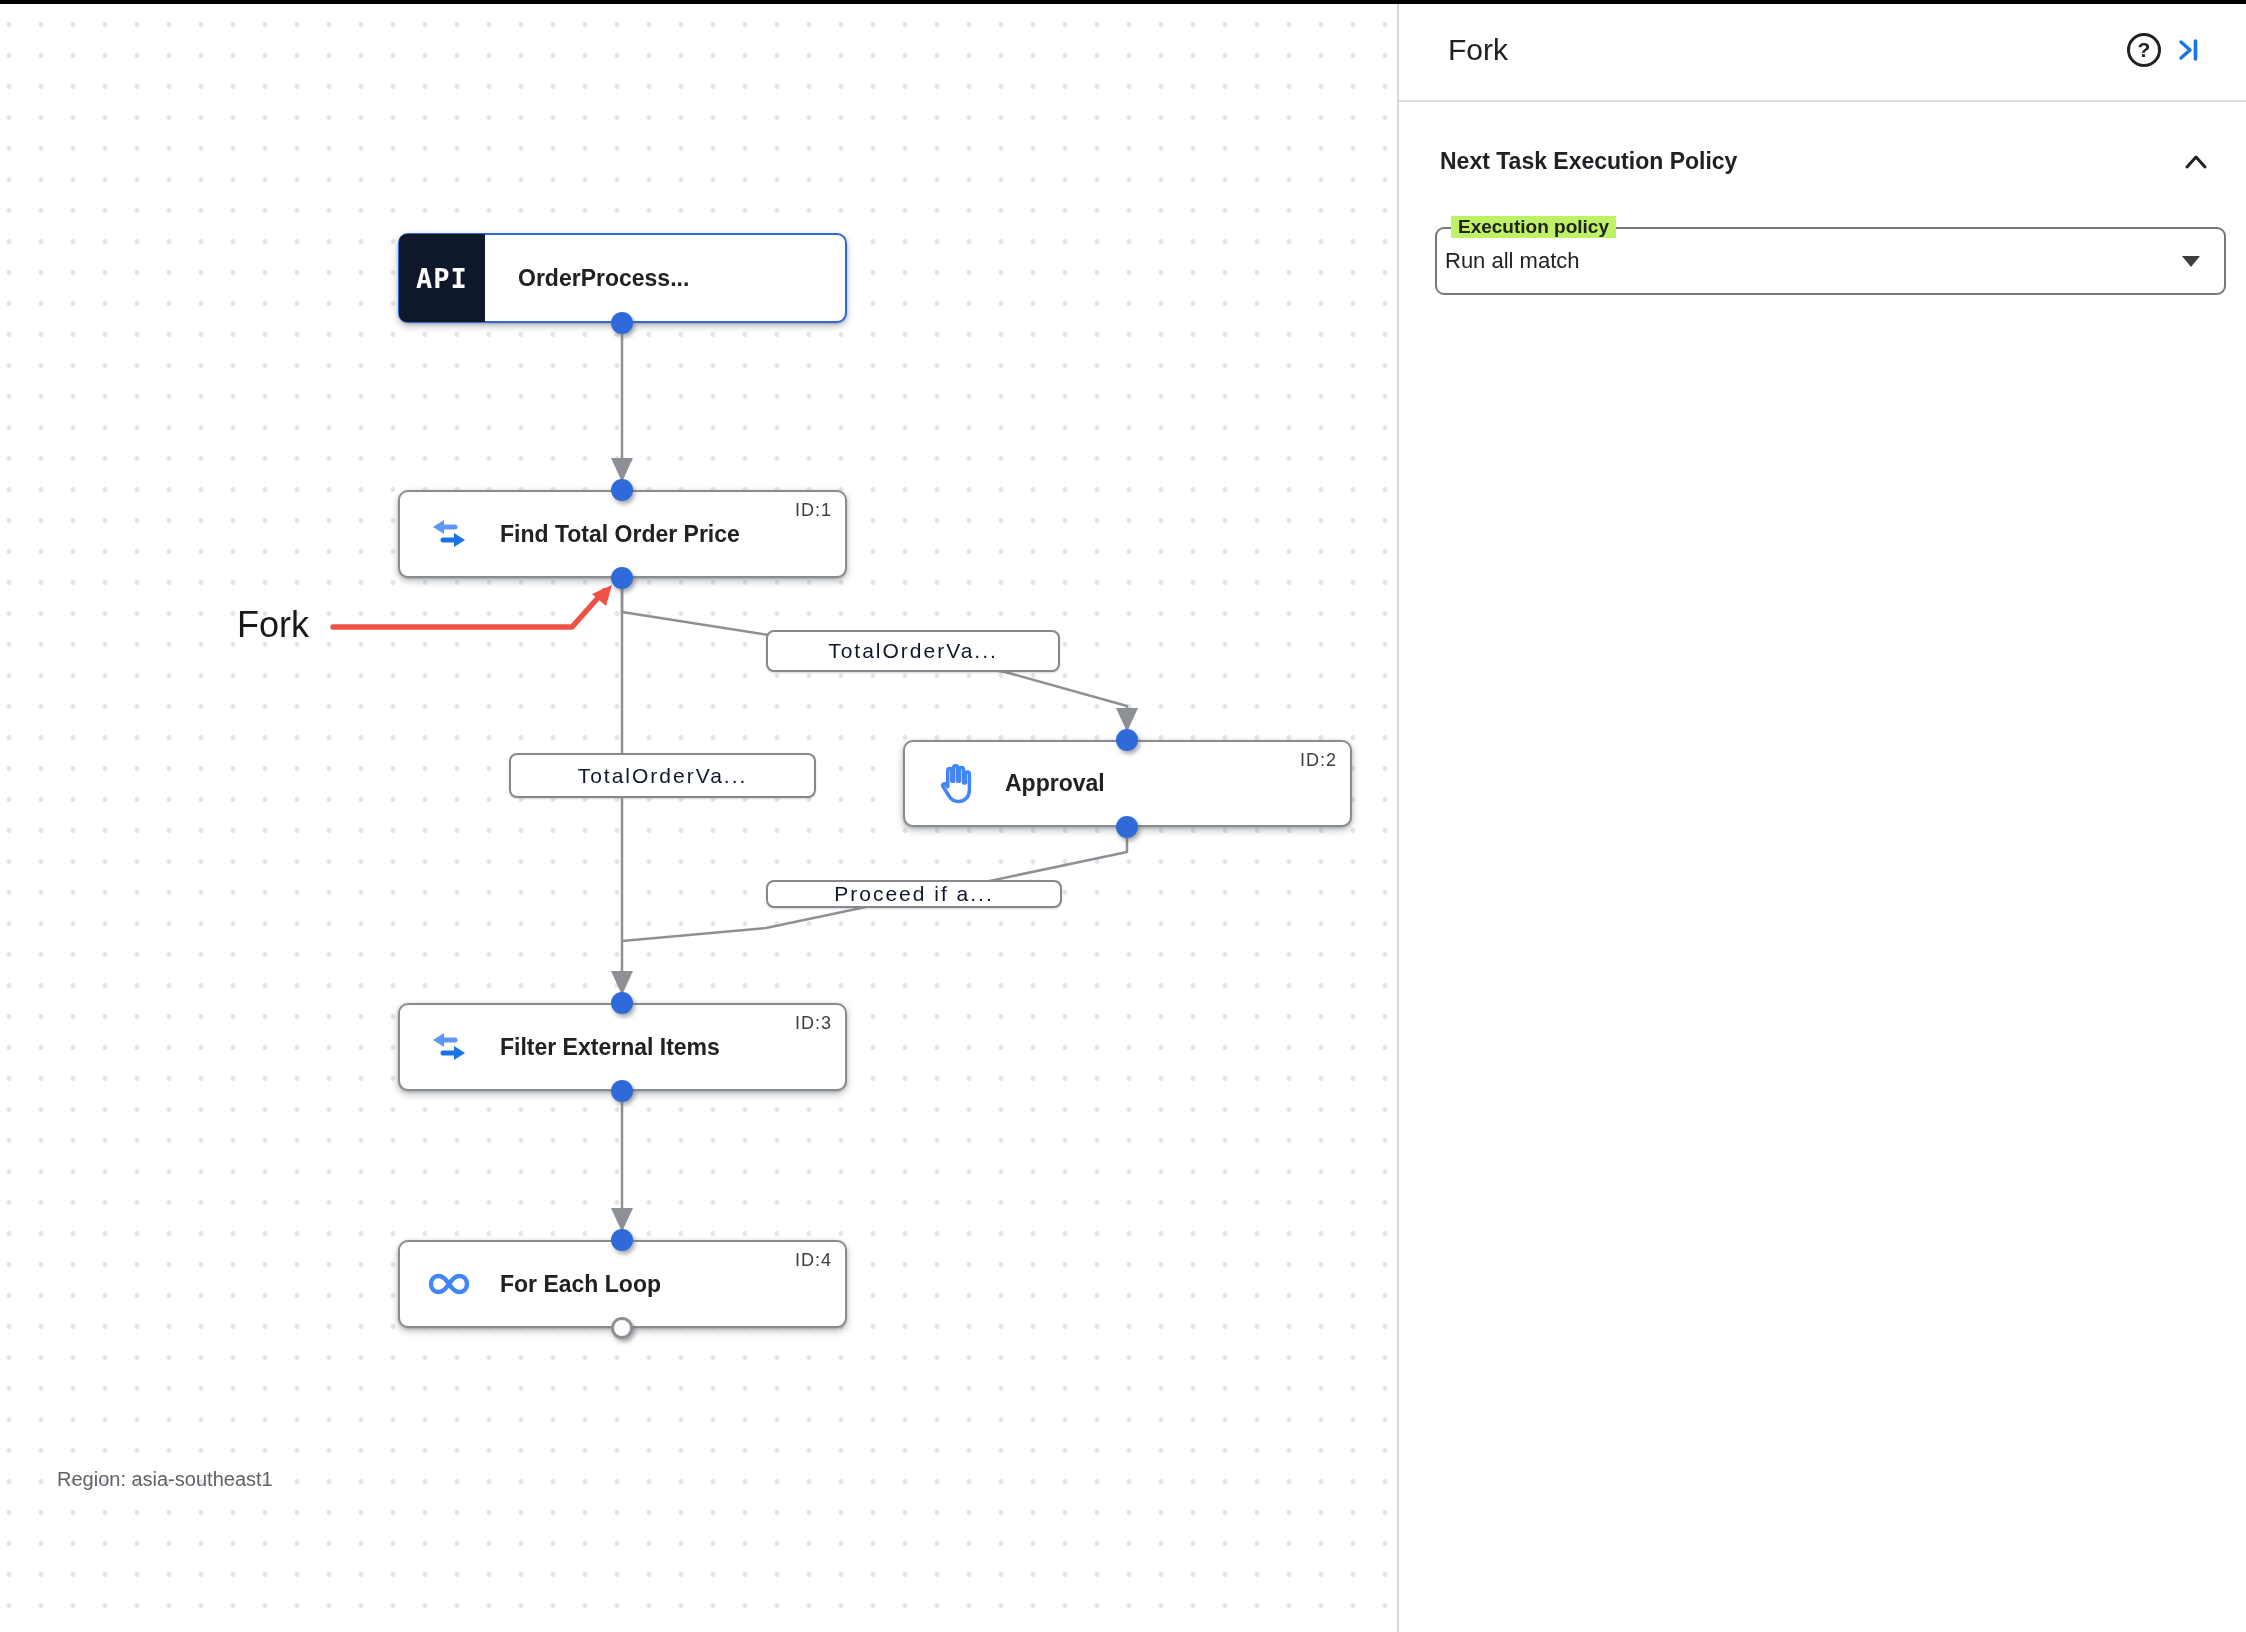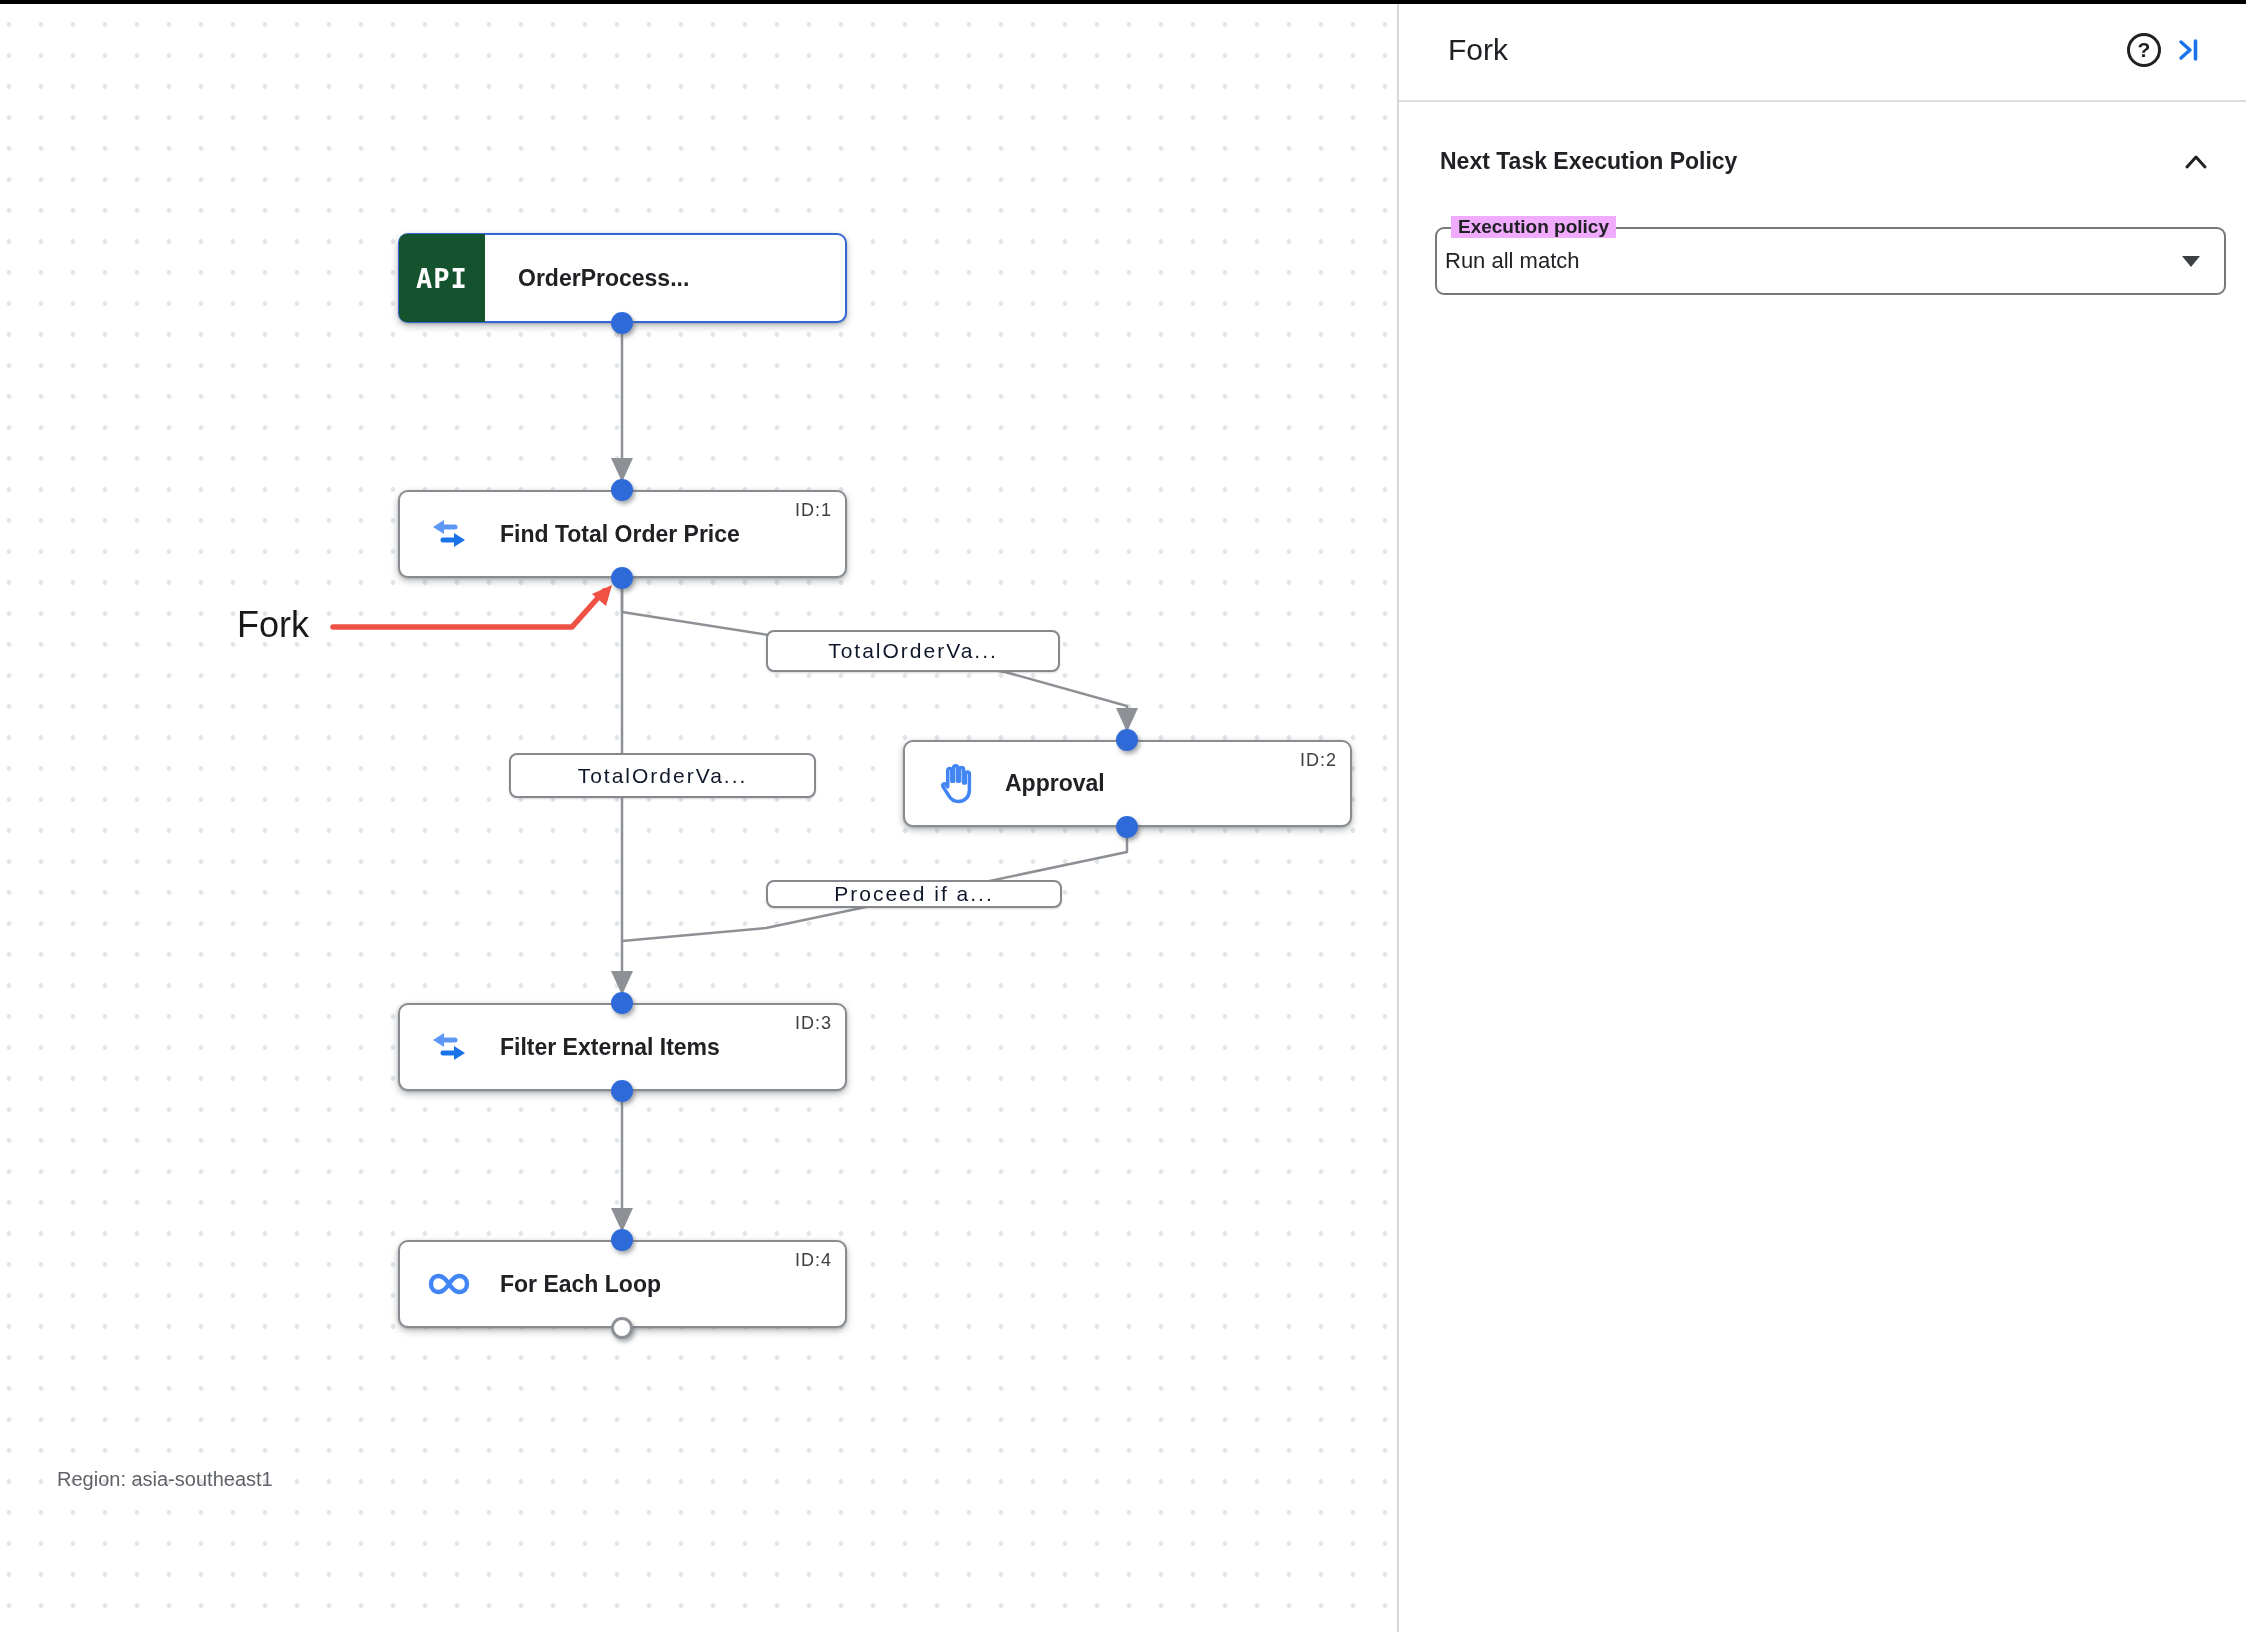--- a/index.html
+++ b/index.html
@@ -15,21 +15,21 @@
 
   .node { position:absolute; left:398px; width:449px; background:#fff; border:2px solid #888c90;
     border-radius:10px; box-shadow:0 3px 7px rgba(95,99,104,.45), 0 1px 2px rgba(95,99,104,.3);
     display:flex; align-items:center; z-index:3; }
   .node .nid { position:absolute; top:8px; right:13px; font-size:18px; color:#3c4043; letter-spacing:1px;text-align:right; }
   .node .title { font-size:23px; font-weight:bold; color:#202124; }
   .node .nicon { width:46px; margin-left:26px; margin-right:28px; flex:0 0 auto; display:flex;
     align-items:center; justify-content:center; }
 
   .node.trigger { border:2.5px solid #3367d6; top:233px; height:90px; }
-  .trigger .badge { position:absolute; left:-1px; top:-1px; bottom:-1px; width:86px; background:#14532d;
+  .trigger .badge { position:absolute; left:-1px; top:-1px; bottom:-1px; width:86px; background:#0f172a;
     border-radius:8px 0 0 8px; display:flex; align-items:center; justify-content:center;
     color:#fff; font-family:"DejaVu Sans Mono", monospace; font-weight:bold; font-size:27px; letter-spacing:1px; }
   .trigger .title { margin-left:118px; }
 
   .port { position:absolute; width:22px; height:22px; border-radius:50%; background:#2e6bd9;
     box-shadow:2px 3px 4px rgba(95,99,104,.55); z-index:4; }
   .port.open { background:#fff; border:3px solid #8d9195; }
 
   .edge-label { position:absolute; background:#fff; border:2px solid #85898e; border-radius:8px;
     display:flex; align-items:center; justify-content:center; font-size:21px; letter-spacing:2px;
@@ -45,21 +45,21 @@
     padding:0 36px 0 49px; }
   .panel-title { font-size:30px; color:#202124; flex:1 1 auto; }
   .icon-btn { width:44px; height:44px; display:flex; align-items:center; justify-content:center; }
   .help-circle { width:34px; height:34px; border:3px solid #202124; border-radius:50%;
     display:flex; align-items:center; justify-content:center; font-size:21px; font-weight:bold; color:#202124; }
   .panel-body { padding:46px 36px 0 41px;border-radius:8px; }
   .section-head { display:flex; align-items:center; }
   .section-title { font-size:23px; font-weight:bold; color:#202124; flex:1 1 auto; }
   .select-field { position:relative; margin-top:52px; margin-left:-5px; width:791px; height:68px;
     border:2px solid #75787c; border-radius:9px; display:flex; align-items:center; }
-  .select-label { position:absolute; left:14px; top:-13px; background:#f0abfc; padding:0 7px;
+  .select-label { position:absolute; left:14px; top:-13px; background:#bef264; padding:0 7px;
     font-size:19px; font-weight:bold; color:#202124; }
   .select-value { font-size:22px; color:#202124; margin-left:8px; flex:1 1 auto; }
   .caret-down { width:0; height:0; border-left:9px solid transparent; border-right:9px solid transparent;
     border-top:11px solid #3c4043; margin-right:24px; }
 </style>
 </head>
 <body>
 
 <div class="topbar"></div>
 

